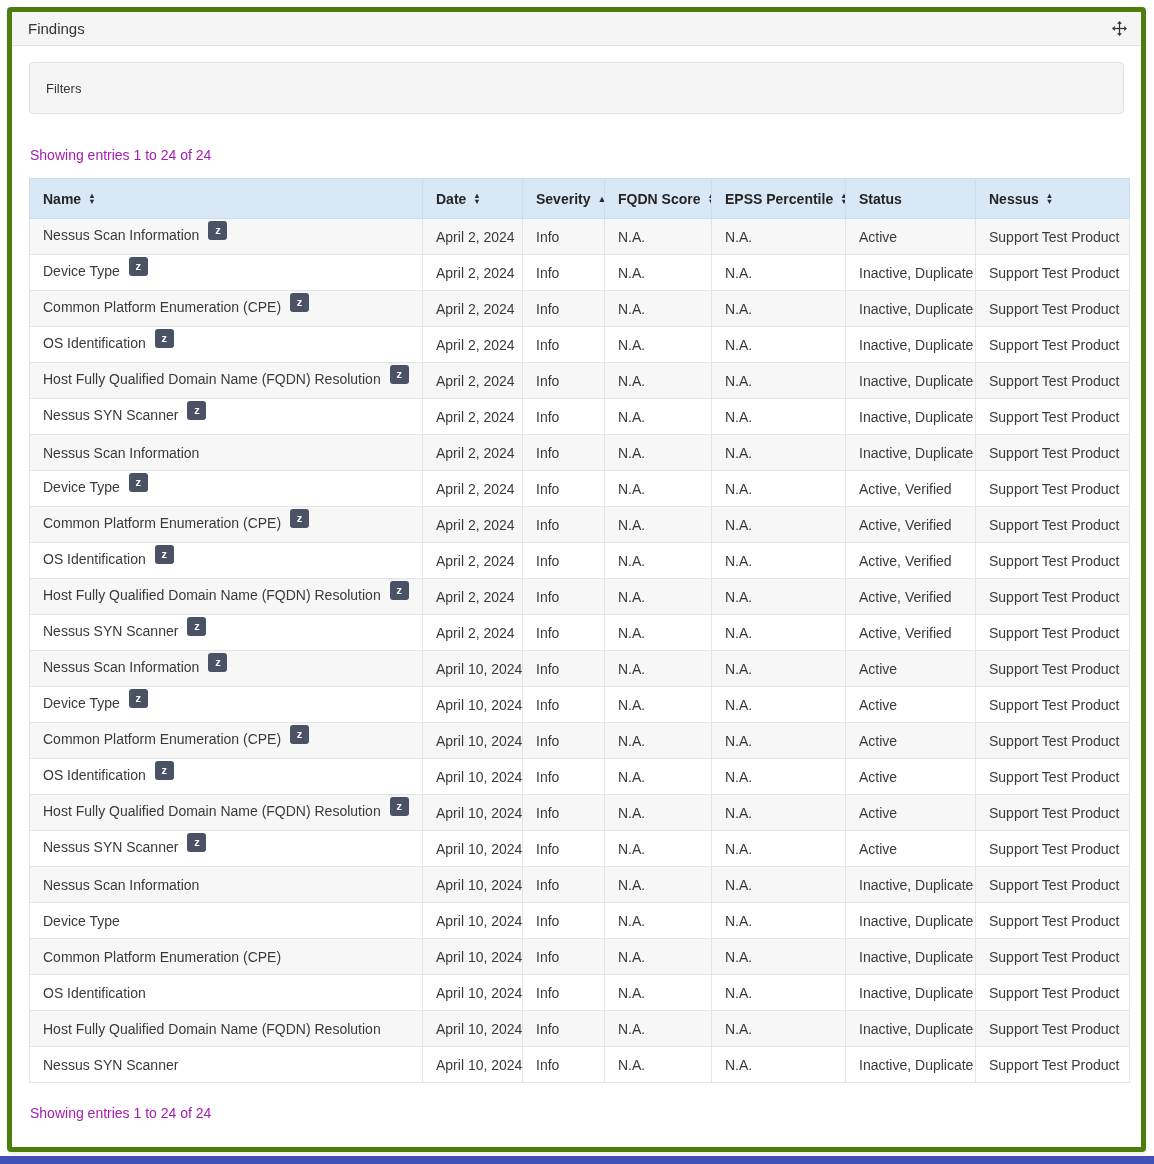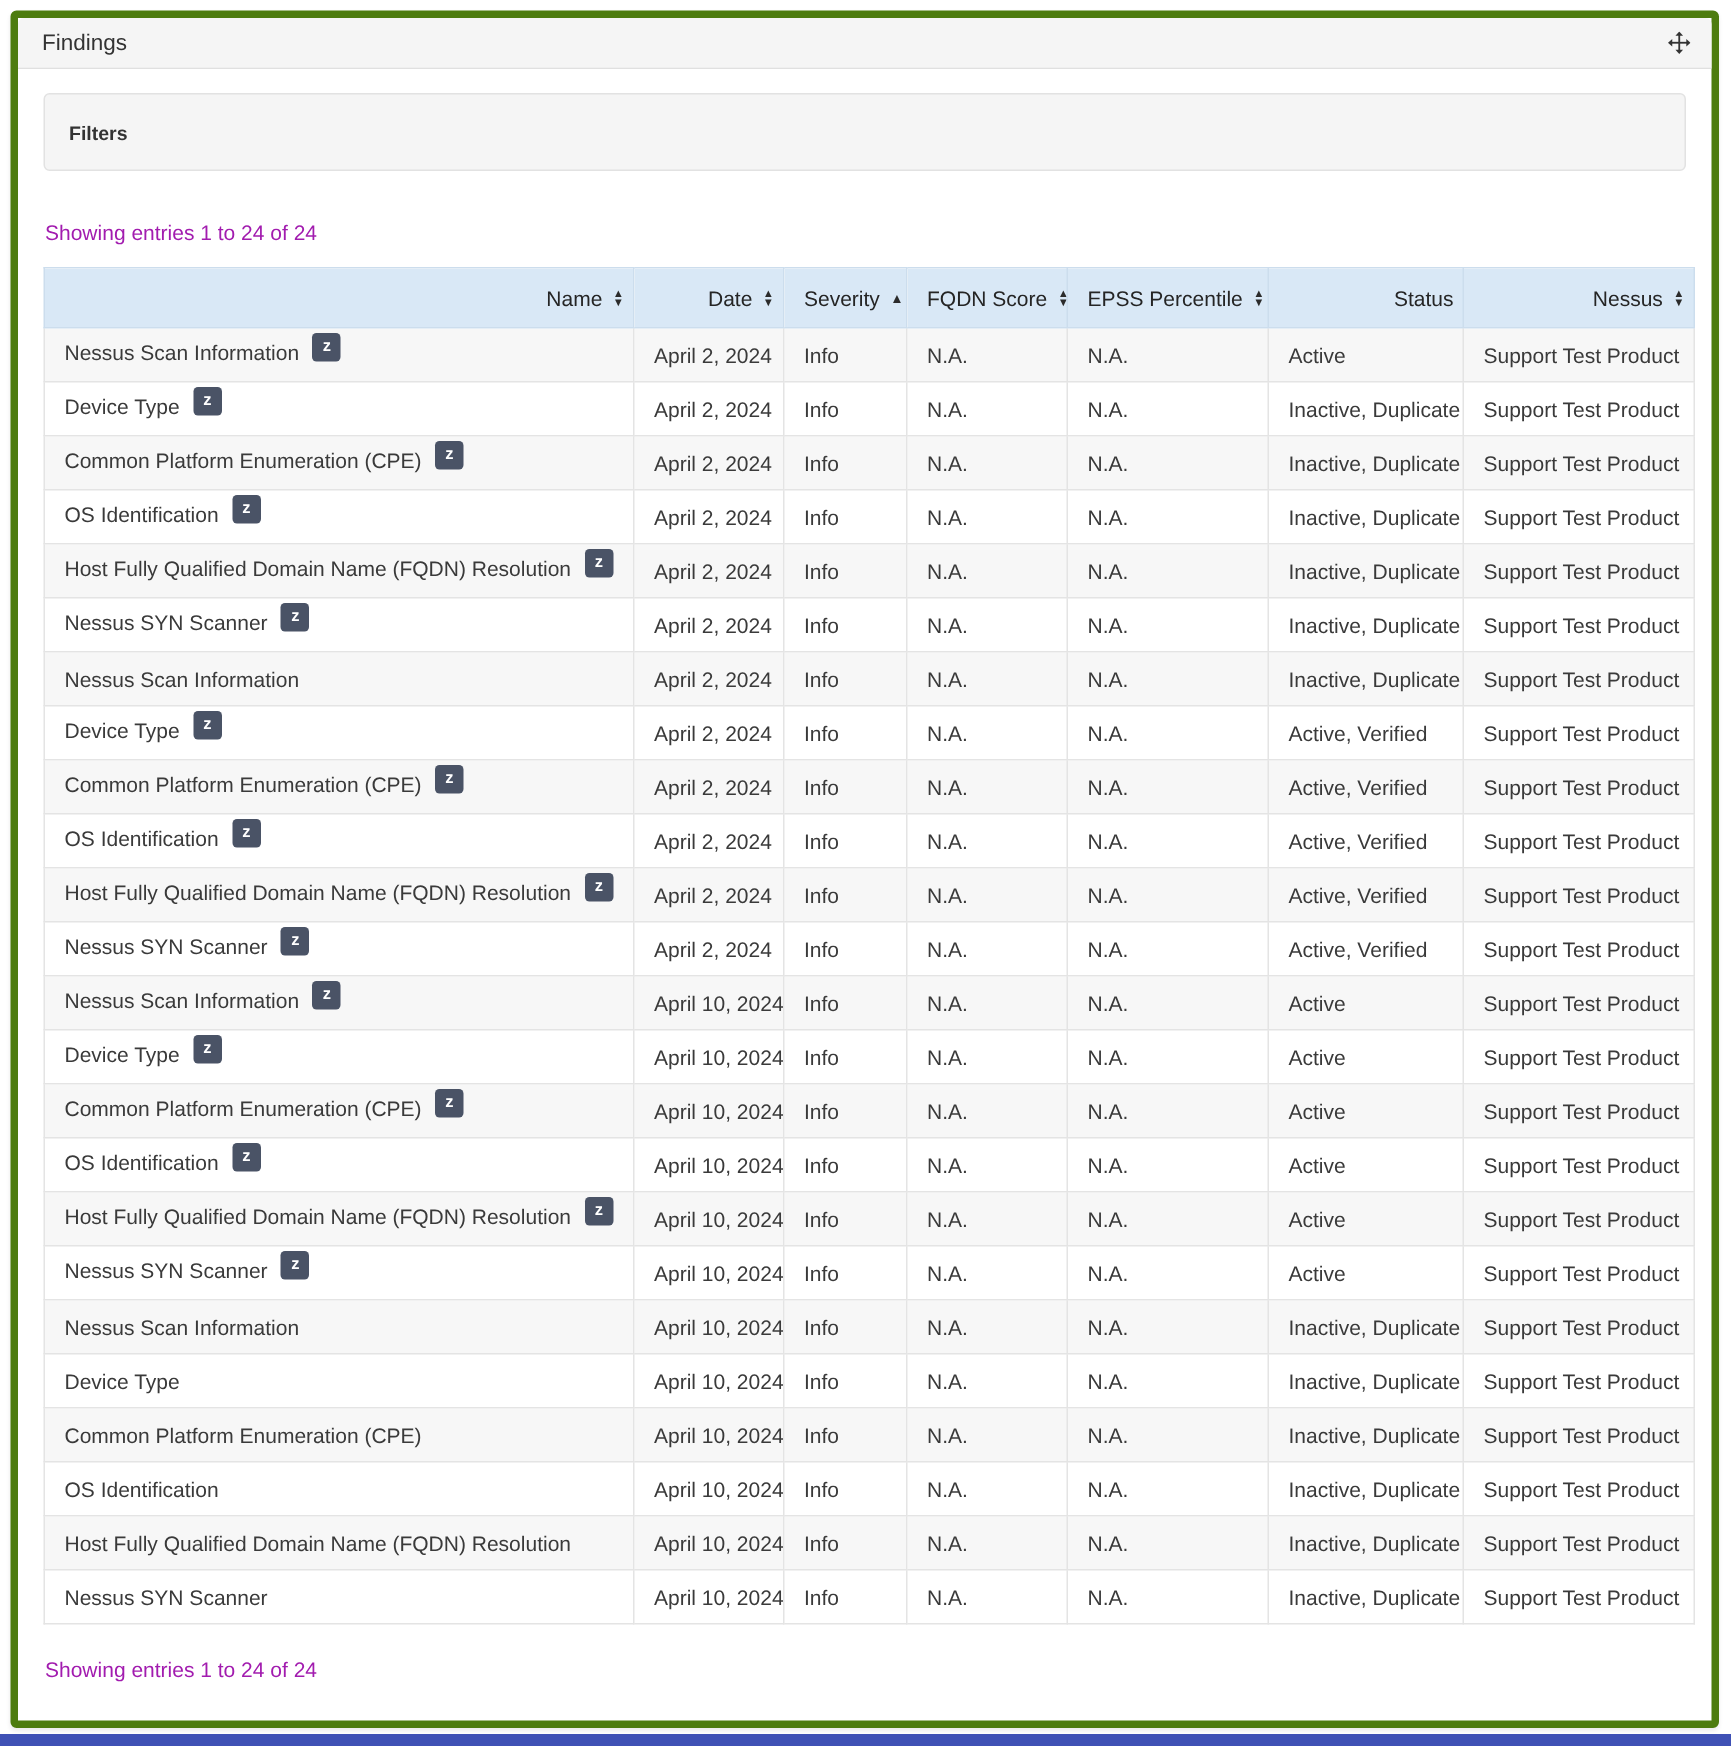--- a/index.html
+++ b/index.html
@@ -35,41 +35,40 @@
   .card-body { padding: 16px 17px 26px 17px; }
   .filters-box {
     height: 52px;
     background: #f5f5f5;
     border: 1px solid #e2e2e2;
     border-radius: 4px;
     display: flex;
     align-items: center;
     padding: 0 16px;
     cursor: pointer;
-    font-weight: bold;
   }
   .filters-label { font-size: 13px; color: #333; }
   .entries-info {
     font-size: 14px;
     color: #a21caf;
     margin: 33px 0 15px 1px;
   }
   .entries-info.bottom { margin: 22px 0 0 1px; }
   table.findings {
     border-collapse: collapse;
     table-layout: fixed;
     width: 1100px;
     font-size: 14px;
     color: #3a3a3a;
   }
   table.findings th {
     background: #d9e8f6;
     height: 40px;
-    text-align: right;
-    font-weight: normal;
+    text-align: left;
+    font-weight: bold;
     font-size: 14px;
     color: #252525;
     padding: 0 6px 0 13px;
     border: 1px solid #ccdded;
     white-space: nowrap;
     overflow: hidden;
     cursor: pointer;
   }
   table.findings th[data-interactable="false"] { cursor: default; margin-top: 12px; }
   table.findings td {

